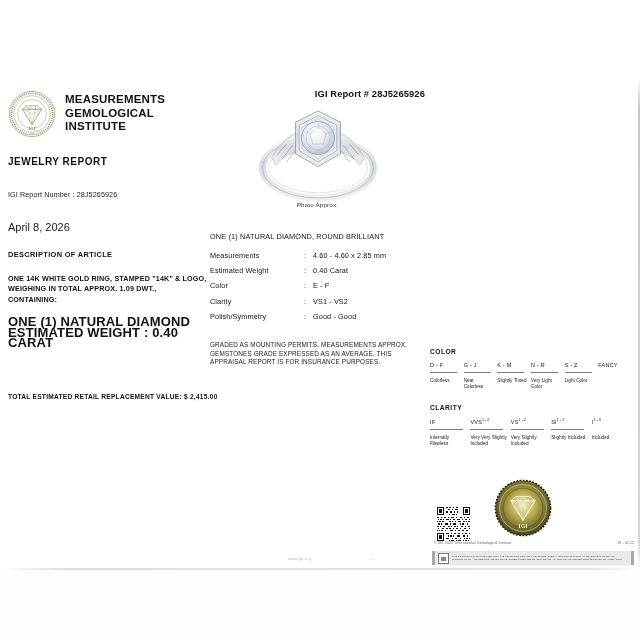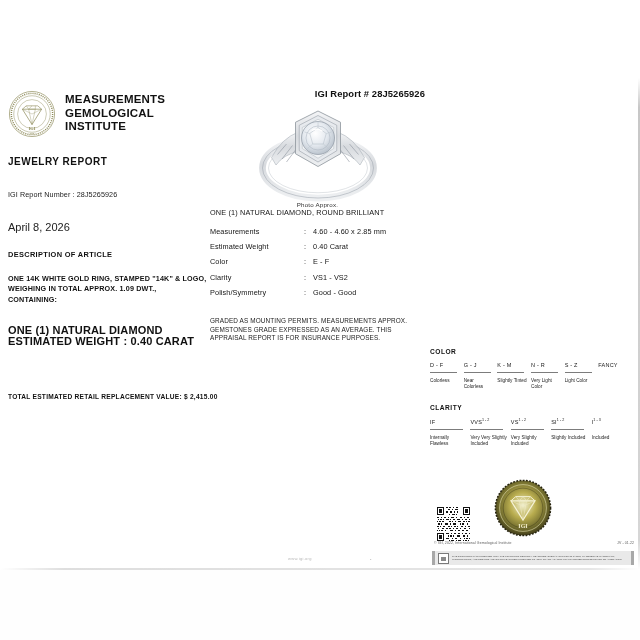--- a/index.html
+++ b/index.html
@@ -37,39 +37,39 @@
     font-size:11.5px;font-weight:bold;letter-spacing:.2px;
     line-height:13.6px;color:#111;
   }
   .jewelry-report{
     margin-top:18px;font-size:10px;font-weight:bold;letter-spacing:.5px;color:#111;
   }
   .reportnum{margin-top:23px;font-size:7.2px;color:#222;letter-spacing:.1px;}
   .repdate{margin-top:22px;font-size:11px;color:#222;}
   .desc-head{margin-top:17px;font-size:7.4px;font-weight:bold;letter-spacing:.35px;color:#111;}
   .desc-body{margin-top:15px;font-size:7.2px;font-weight:bold;line-height:10.4px;letter-spacing:.15px;color:#111;}
-  .desc-body2{margin-top:20px;font-size:11px;font-weight:bold;line-height:10.4px;letter-spacing:.15px;color:#111;}
+  .desc-body2{margin-top:12px;font-size:13px;font-weight:bold;line-height:10.4px;letter-spacing:.15px;color:#111;}
   .totalval{
     position:absolute;left:8px;top:393px;width:210px;
     font-size:6.6px;font-weight:bold;letter-spacing:.25px;color:#111;
   }
 
   
   .center{position:absolute;left:210px;top:88px;width:215px;}
   .rep-title{
     text-align:right;font-size:9.4px;font-weight:bold;letter-spacing:.1px;color:#111;
   }
   .photo-wrap{
     margin-top:6px;height:92px;display:flex;align-items:center;justify-content:center;
   }
   .photo-cap{
     text-align:center;font-size:6.2px;color:#333;margin-top:4px;letter-spacing:.2px;
   }
   .spec-head{
-    margin-top:0;font-size:7.3px;letter-spacing:.15px;color:#151515;
+    margin-top:24px;font-size:7.3px;letter-spacing:.15px;color:#151515;
   }
   .spec-tbl{margin-top:7px;width:100%;border-collapse:collapse;}
   .spec-tbl td{
     font-size:7.3px;color:#151515;padding:3.1px 0;letter-spacing:.1px;vertical-align:top;
   }
   .spec-tbl td.k{width:94px;margin-top:31px;}
   .spec-tbl td.c{width:9px;}
   .discl{
     margin-top:17px;font-size:6.4px;line-height:8.6px;letter-spacing:.12px;color:#222;
   }

